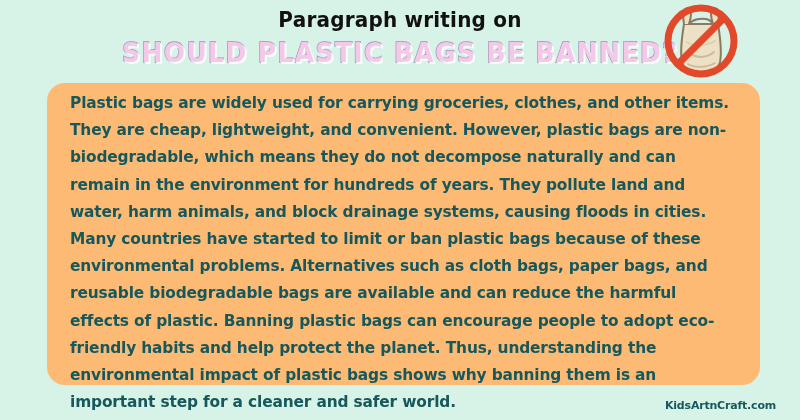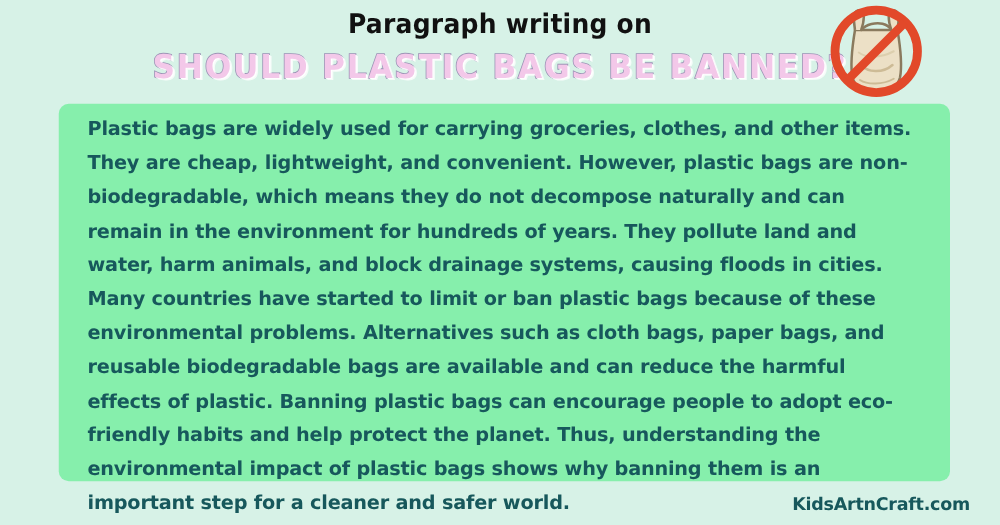--- a/index.html
+++ b/index.html
@@ -69,22 +69,22 @@
   }
   #no-bag-icon svg { display: block; width: 100%; height: 100%; }
 
   
   #paragraph-card {
     position: absolute;
     left: 47px;
     top: 83px;
     width: 713px;
     height: 302px;
-    background: #86efac;
-    border-radius: 8px;
+    background: #fdba74;
+    border-radius: 18px;
   }
 
   #paragraph-body {
     position: absolute;
     left: 23px;
     top: 7px;
     width: 668px;
     color: #17585c;
     font-family: "DejaVu Sans", sans-serif;
     font-size: 15.4px;
@@ -94,21 +94,21 @@
     text-align: left;
     white-space: pre-wrap;
   }
 
   
   #footer-brand {
     position: absolute;
     right: 24px;
     bottom: 8px;
     font-family: "DejaVu Sans", sans-serif;
-    font-size: 14px;
+    font-size: 11px;
     font-weight: 700;
     color: #17585c;
     letter-spacing: -0.2px;
   }
 </style>
 </head>
 <body>
 
 <div id="header">
 

